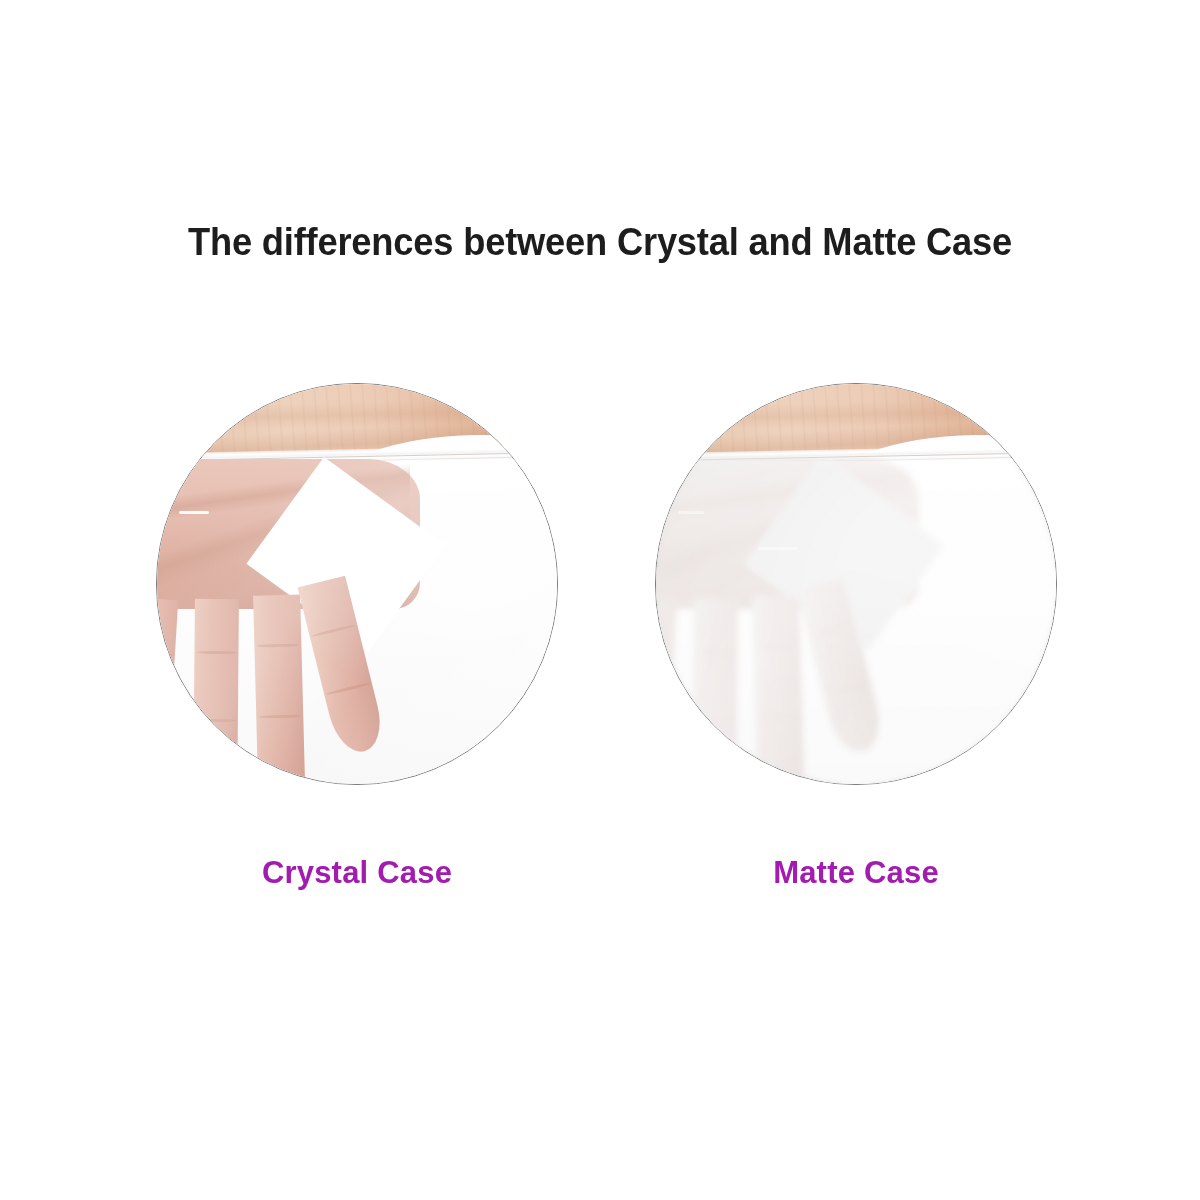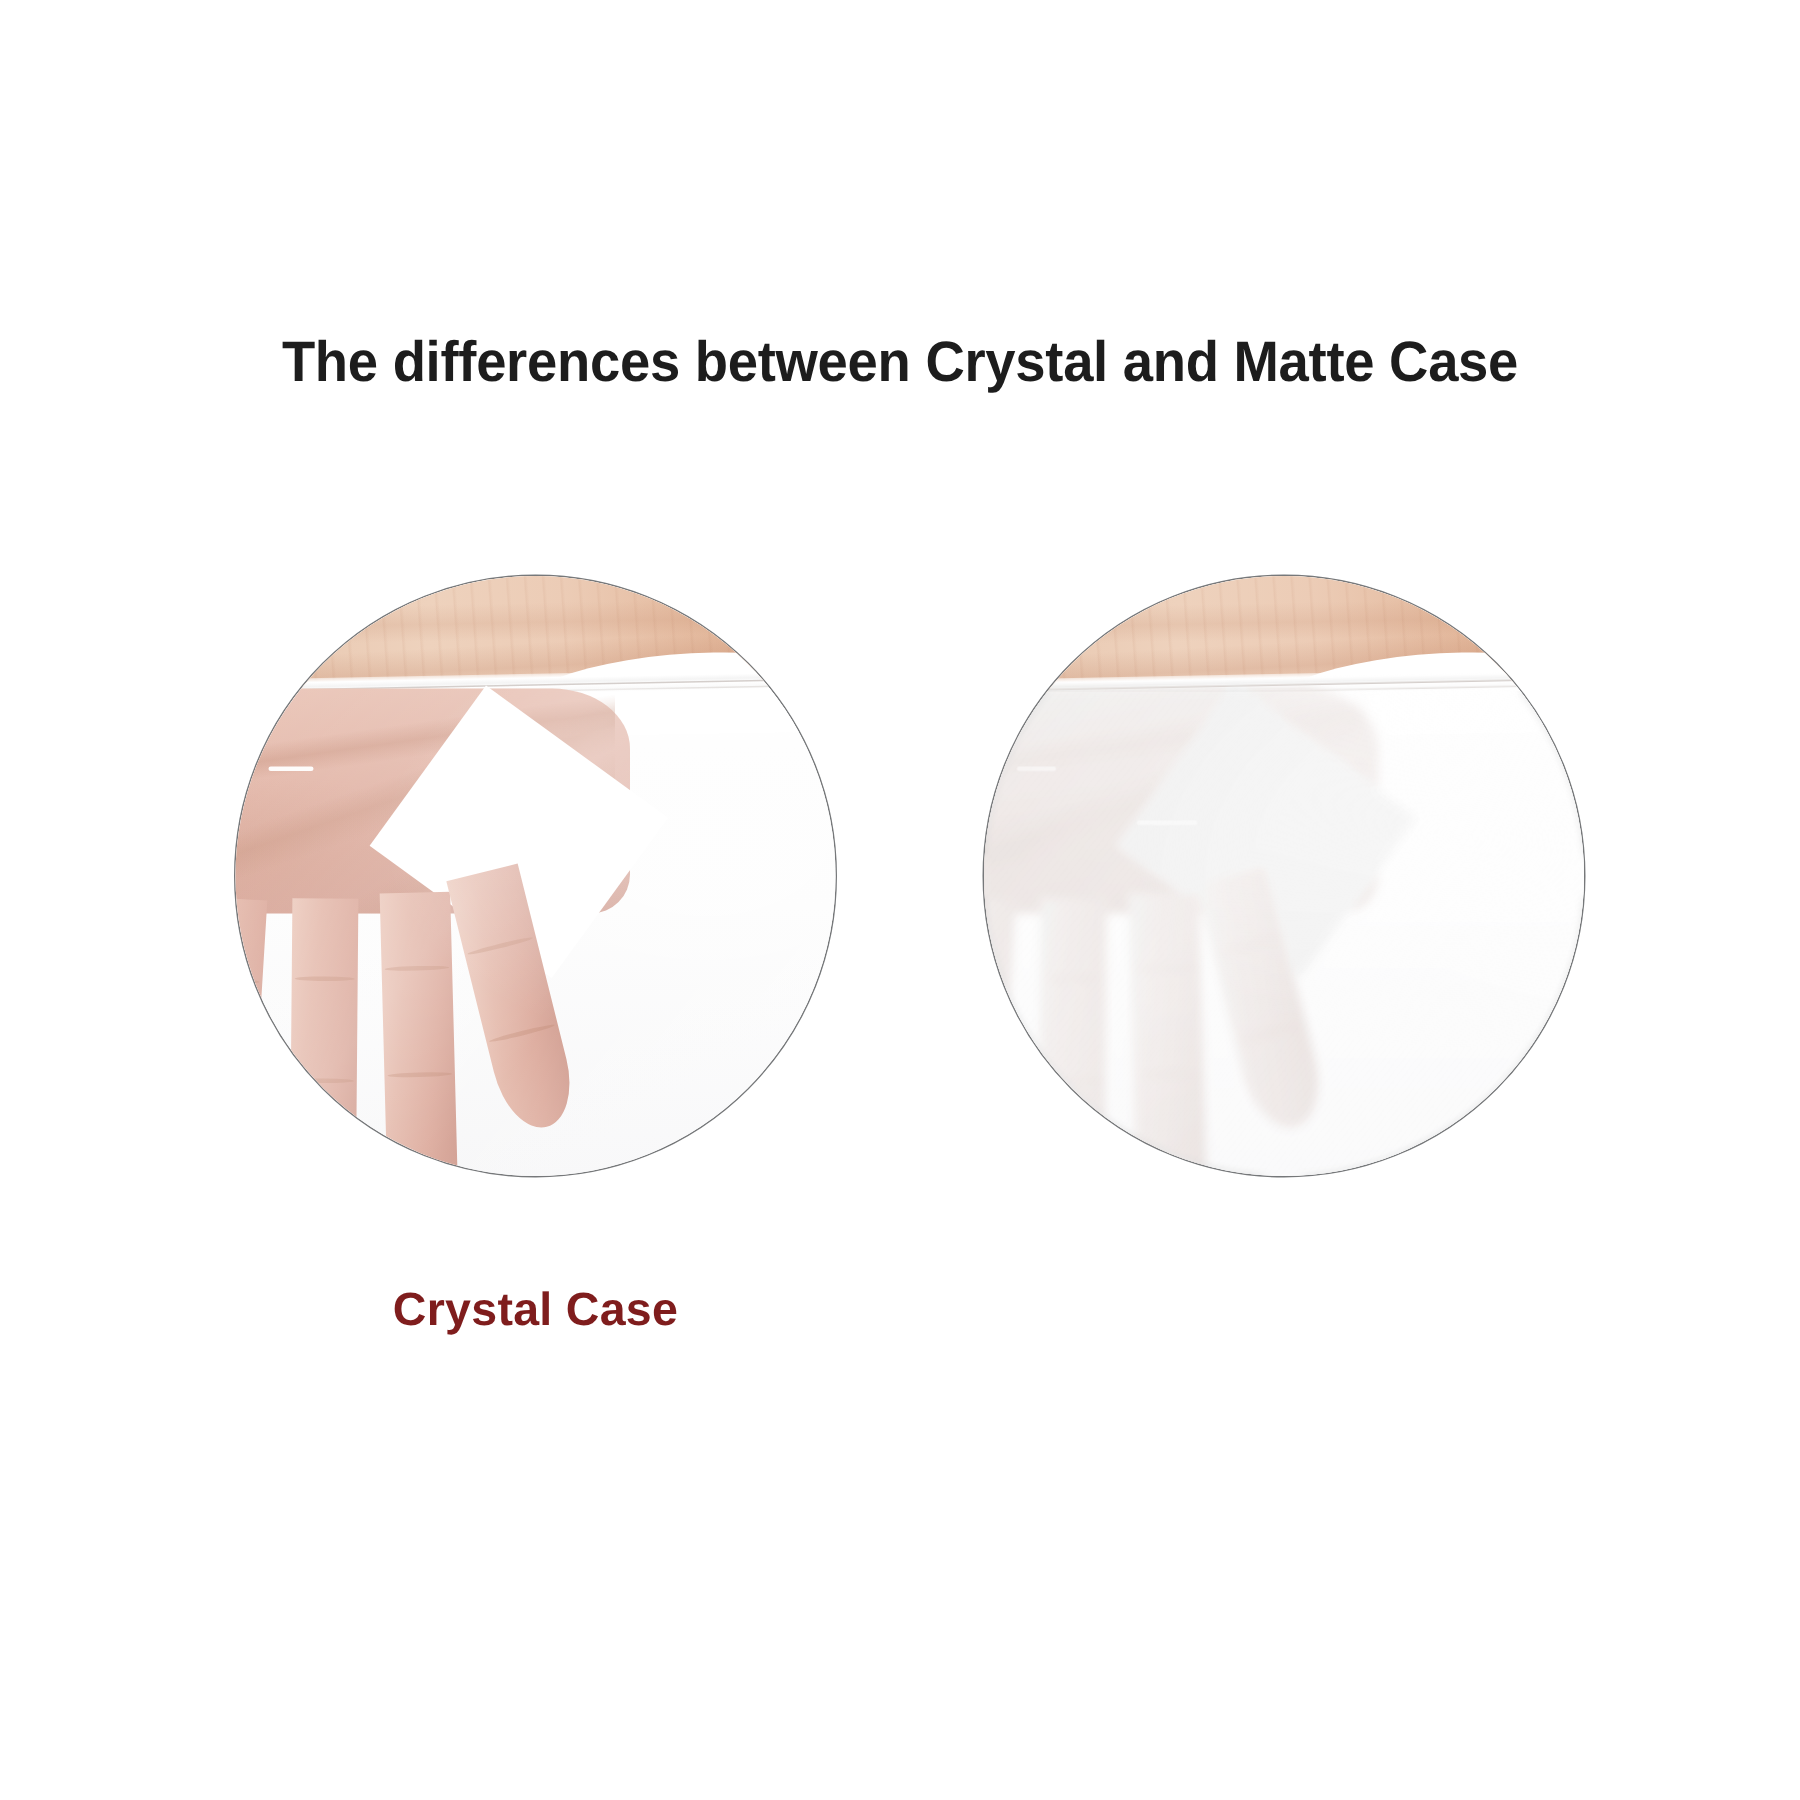--- a/index.html
+++ b/index.html
@@ -312,21 +312,21 @@
   }
 
   
   .caption {
     position: absolute;
     top: 855px;
     width: 402px;
     text-align: center;
     font-size: 31px;
     font-weight: bold;
-    color: #7f1d1d;
+    color: #a21caf;
     font-family: "Liberation Sans", sans-serif;
     letter-spacing: 0.2px;
     white-space: nowrap;
   }
   .caption.left  { left: 156px; }
   .caption.right { left: 655px; }
 </style>
 </head>
 <body>
 
@@ -418,14 +418,15 @@
             <span class="sheen-nick" style="left:24px;  top:52px; width:26px; opacity:.5;"></span>
           </div>
         </div>
       </div>
     </div>
 
   </div>
 
   <div class="caption left">Crystal Case</div>
 
+  <div class="caption right">Matte Case</div>
 
 </div>
 
 </body></html>

